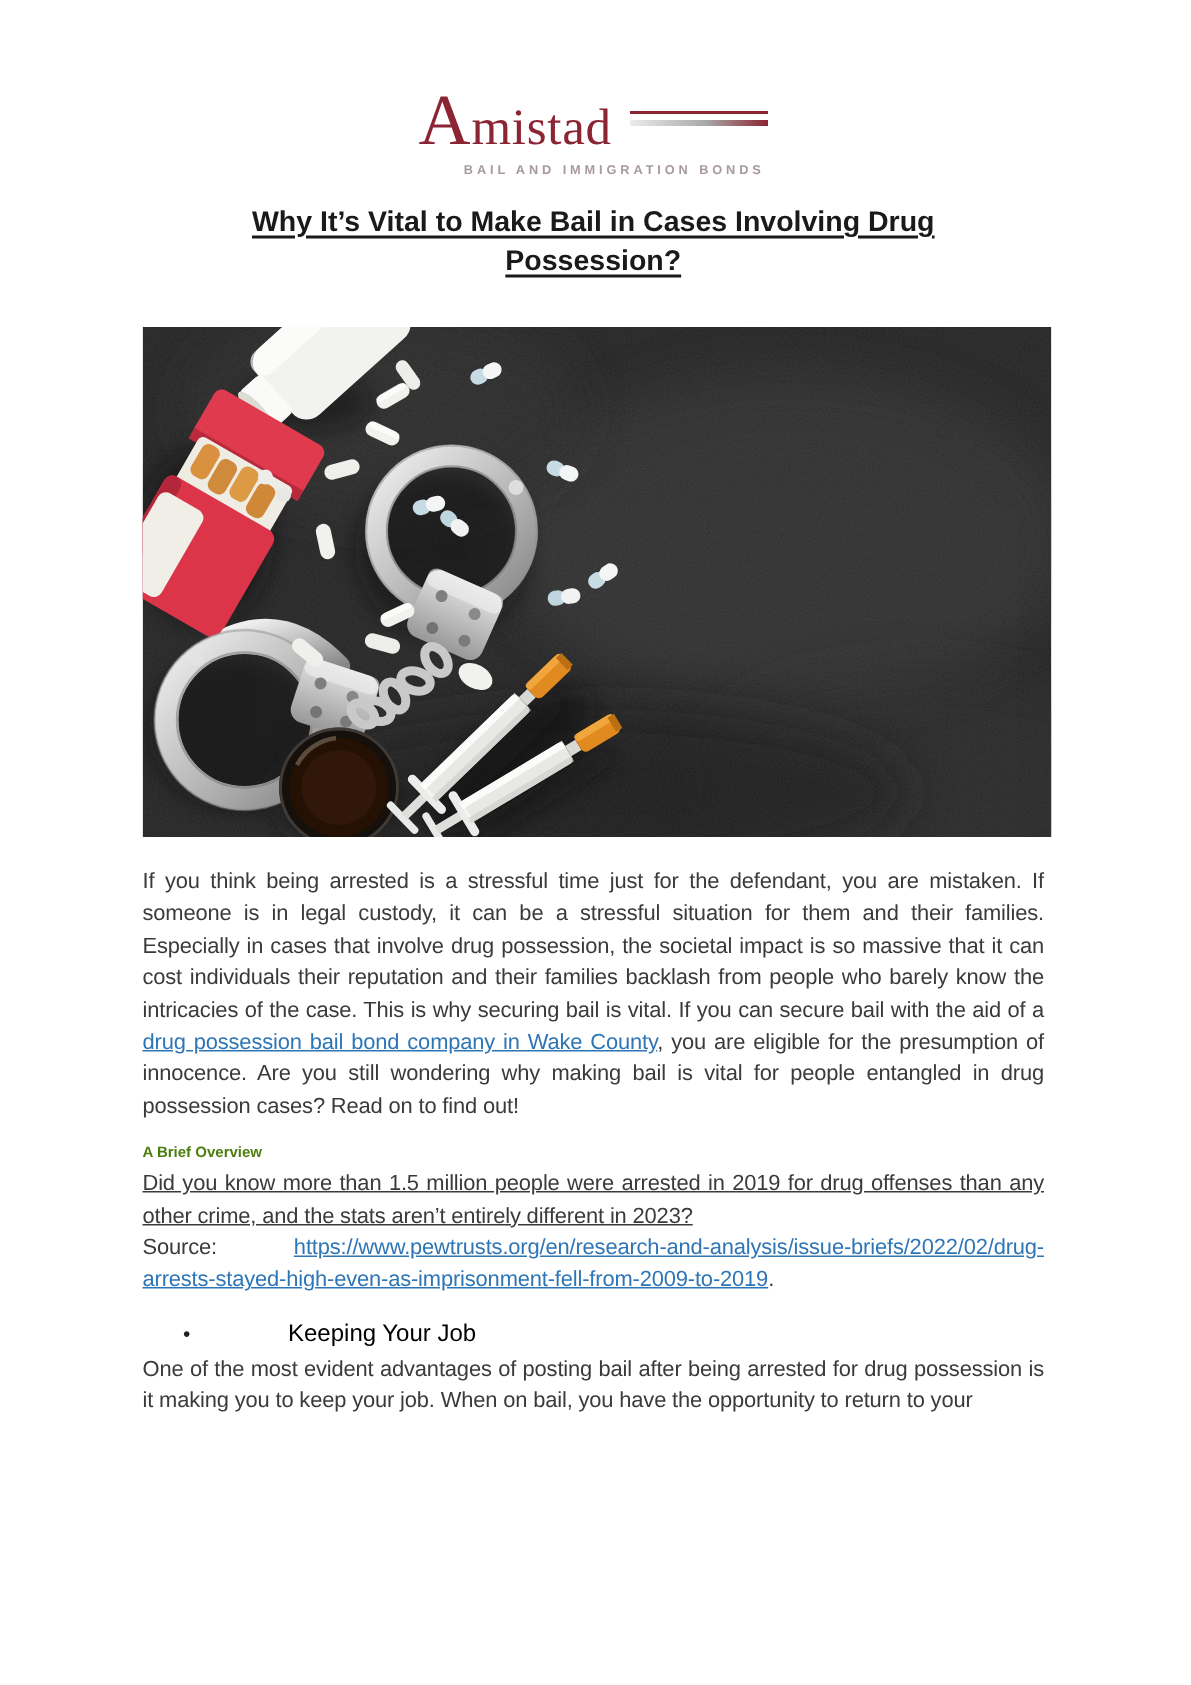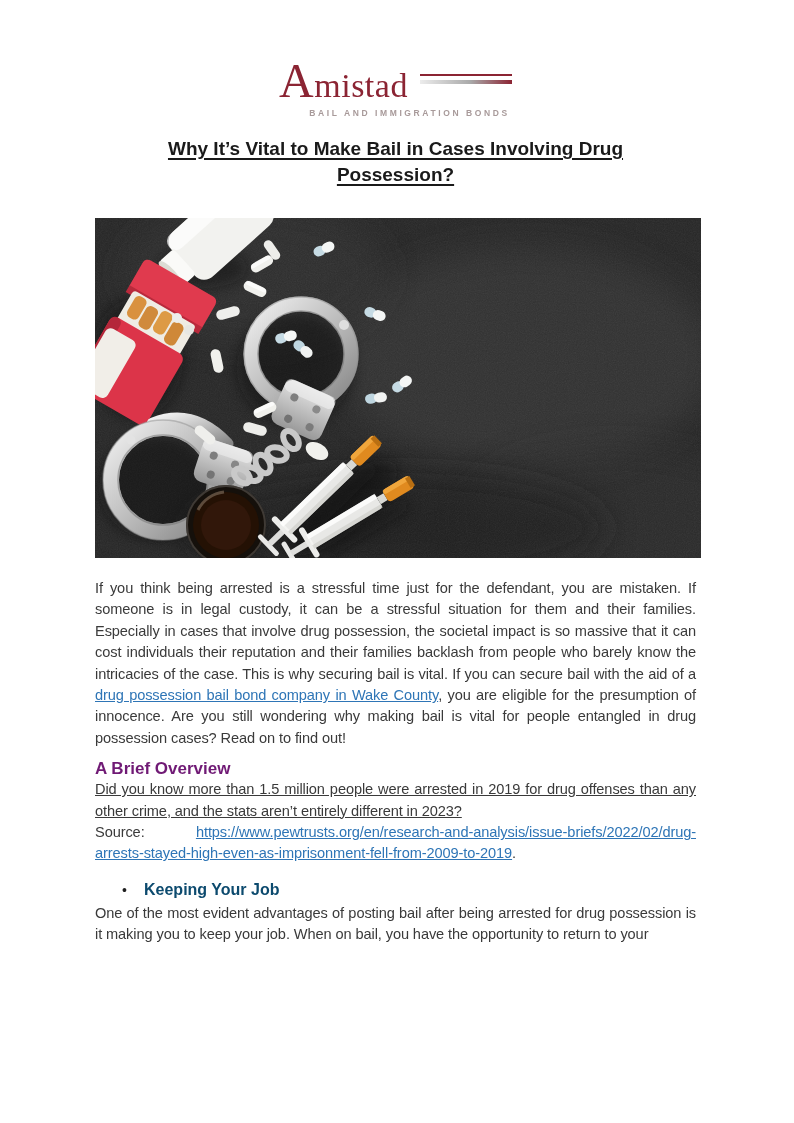--- a/index.html
+++ b/index.html
@@ -39,31 +39,31 @@
   
   .photo-wrap { margin-top:30px; width:606px; height:340px; overflow:hidden; }
   .photo-wrap svg { display:block; }
 
   
   .body-text {
     font-size:14.6px; line-height:21.4px; color:#3a3a3a;
     text-align:justify; letter-spacing:-0.1px;
   }
   .p-intro    { margin-top:20px; }
-  .h-overview { margin-top:9px; font-size:17px; font-weight:bold; color:#701a75; line-height:21px; }
+  .h-overview { margin-top:9px; font-size:10px; font-weight:bold; color:#4d7c0f; line-height:21px; }
   .p-know     { margin-top:0;text-decoration:underline; }
   .p-source   { margin-top:0; }
   .p-benefits { margin-top:13px; }
   .p-job      { margin-top:2px; }
   a.doclink { color:#2e75b6; text-decoration:underline; cursor:pointer;margin-top:12px; }
 
   
   .bullet-row { margin-top:14px; display:flex; align-items:baseline; padding-left:27px; }
   .bullet-dot { width:22px; font-size:14px; color:#1f1f1f; flex:0 0 22px; }
-  .bullet-label { font-size:16px; font-weight:bold; color:#0c4a6e; line-height:22px; }
+  .bullet-label { font-size:16px; font-weight:normal; color:#000000; line-height:22px;margin-left:48px; }
 </style>
 </head>
 <body>
 
 <div class="page">
 
   <header class="logo">
     <div class="logo-row">
       <span class="brand">Amistad</span>
       <span class="logo-lines">

